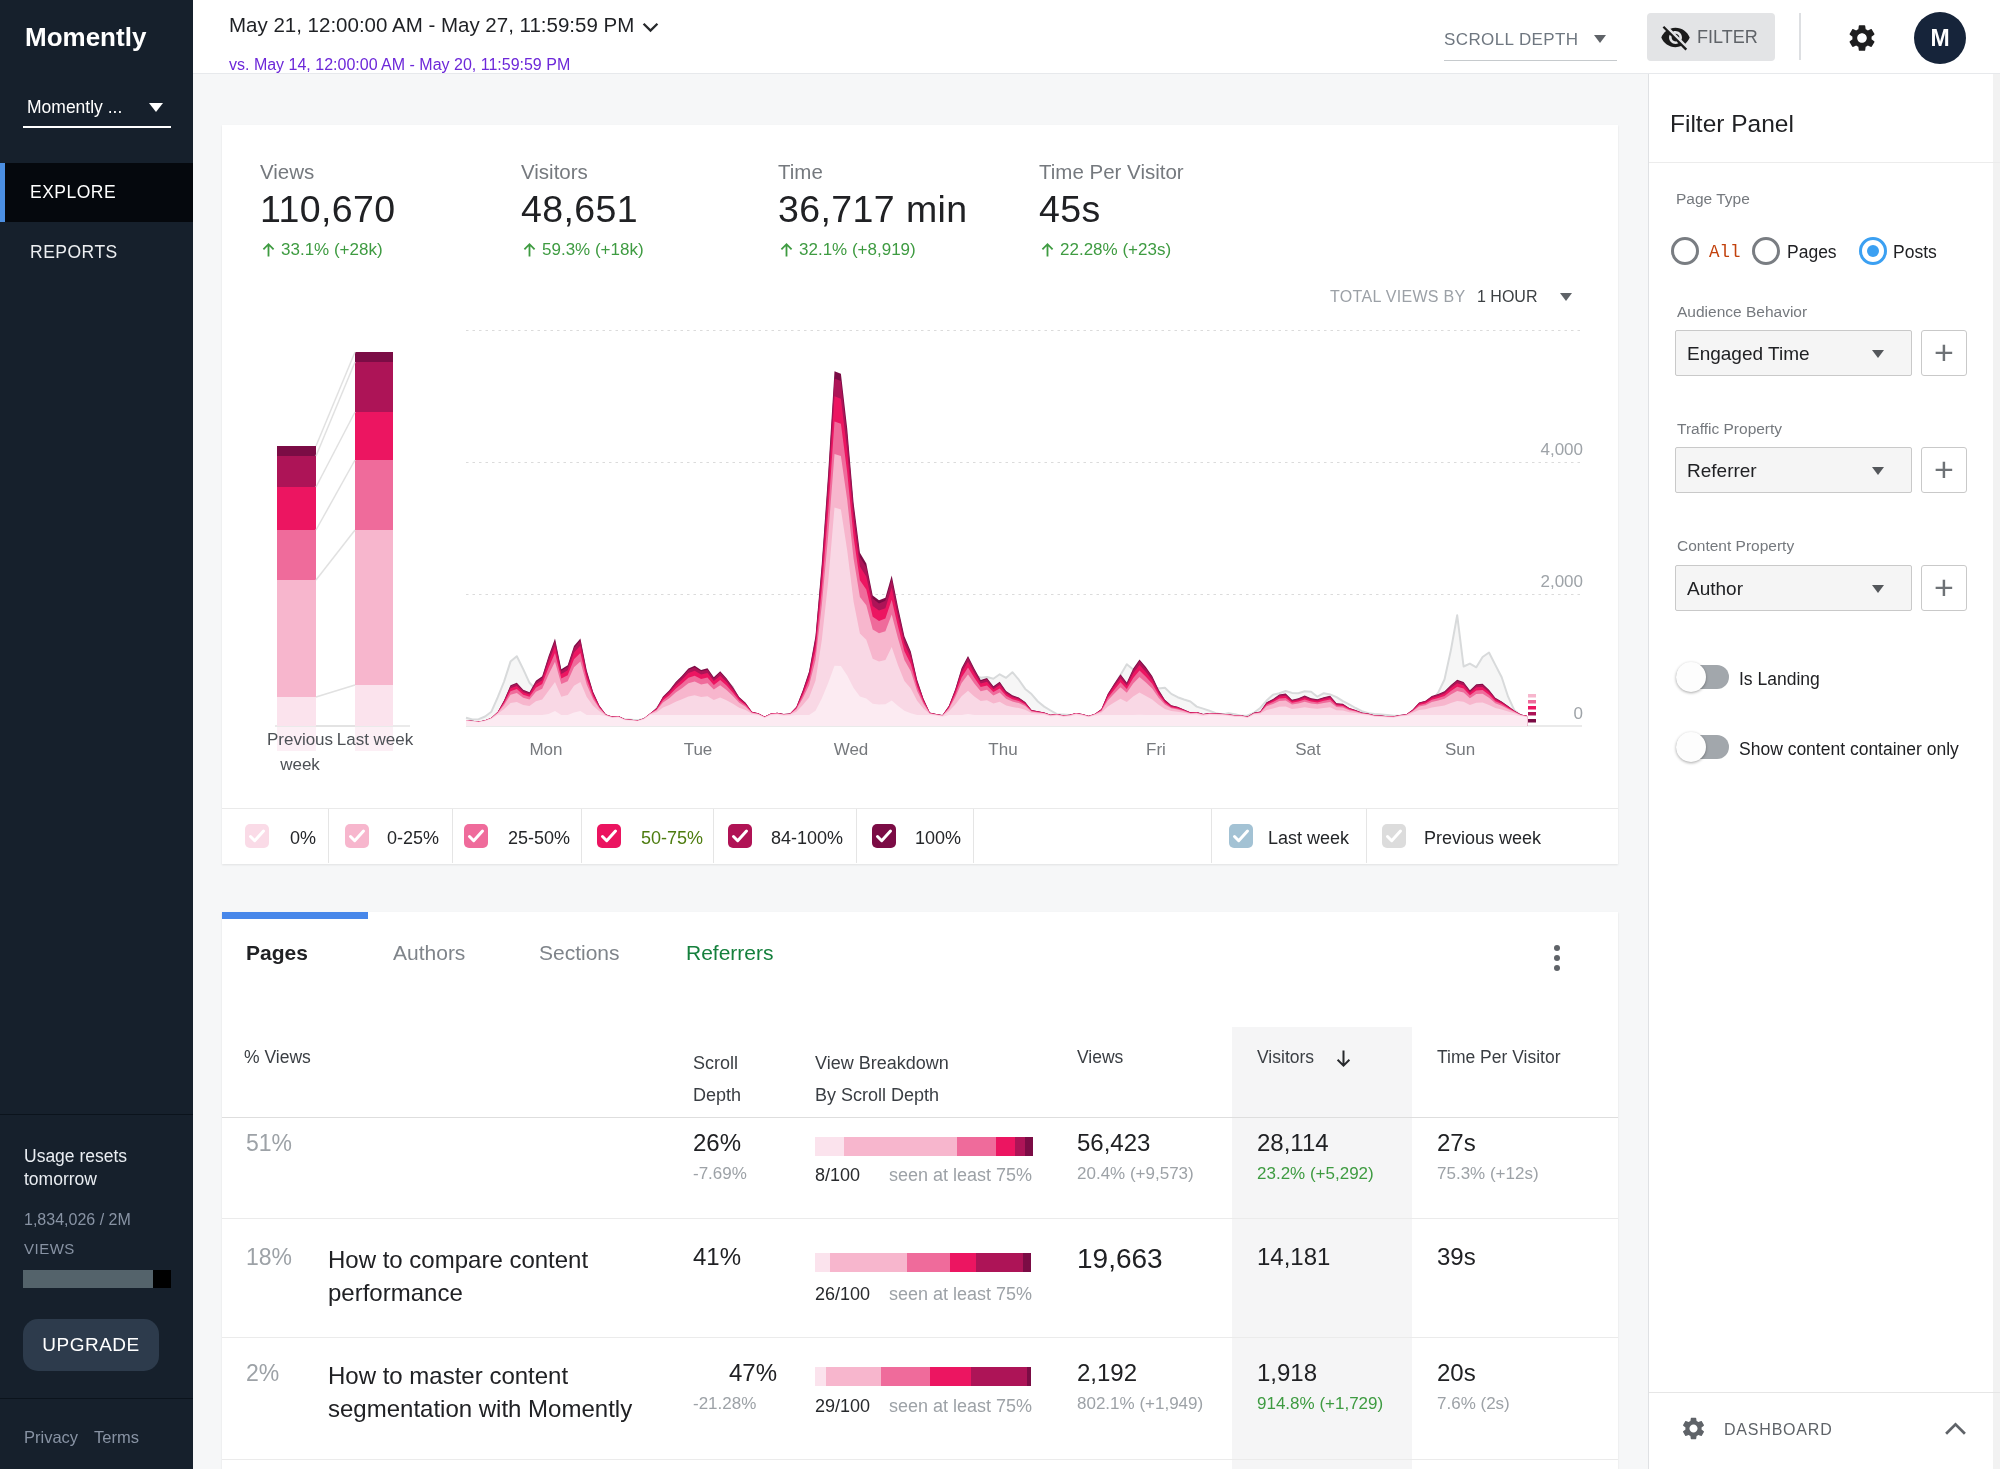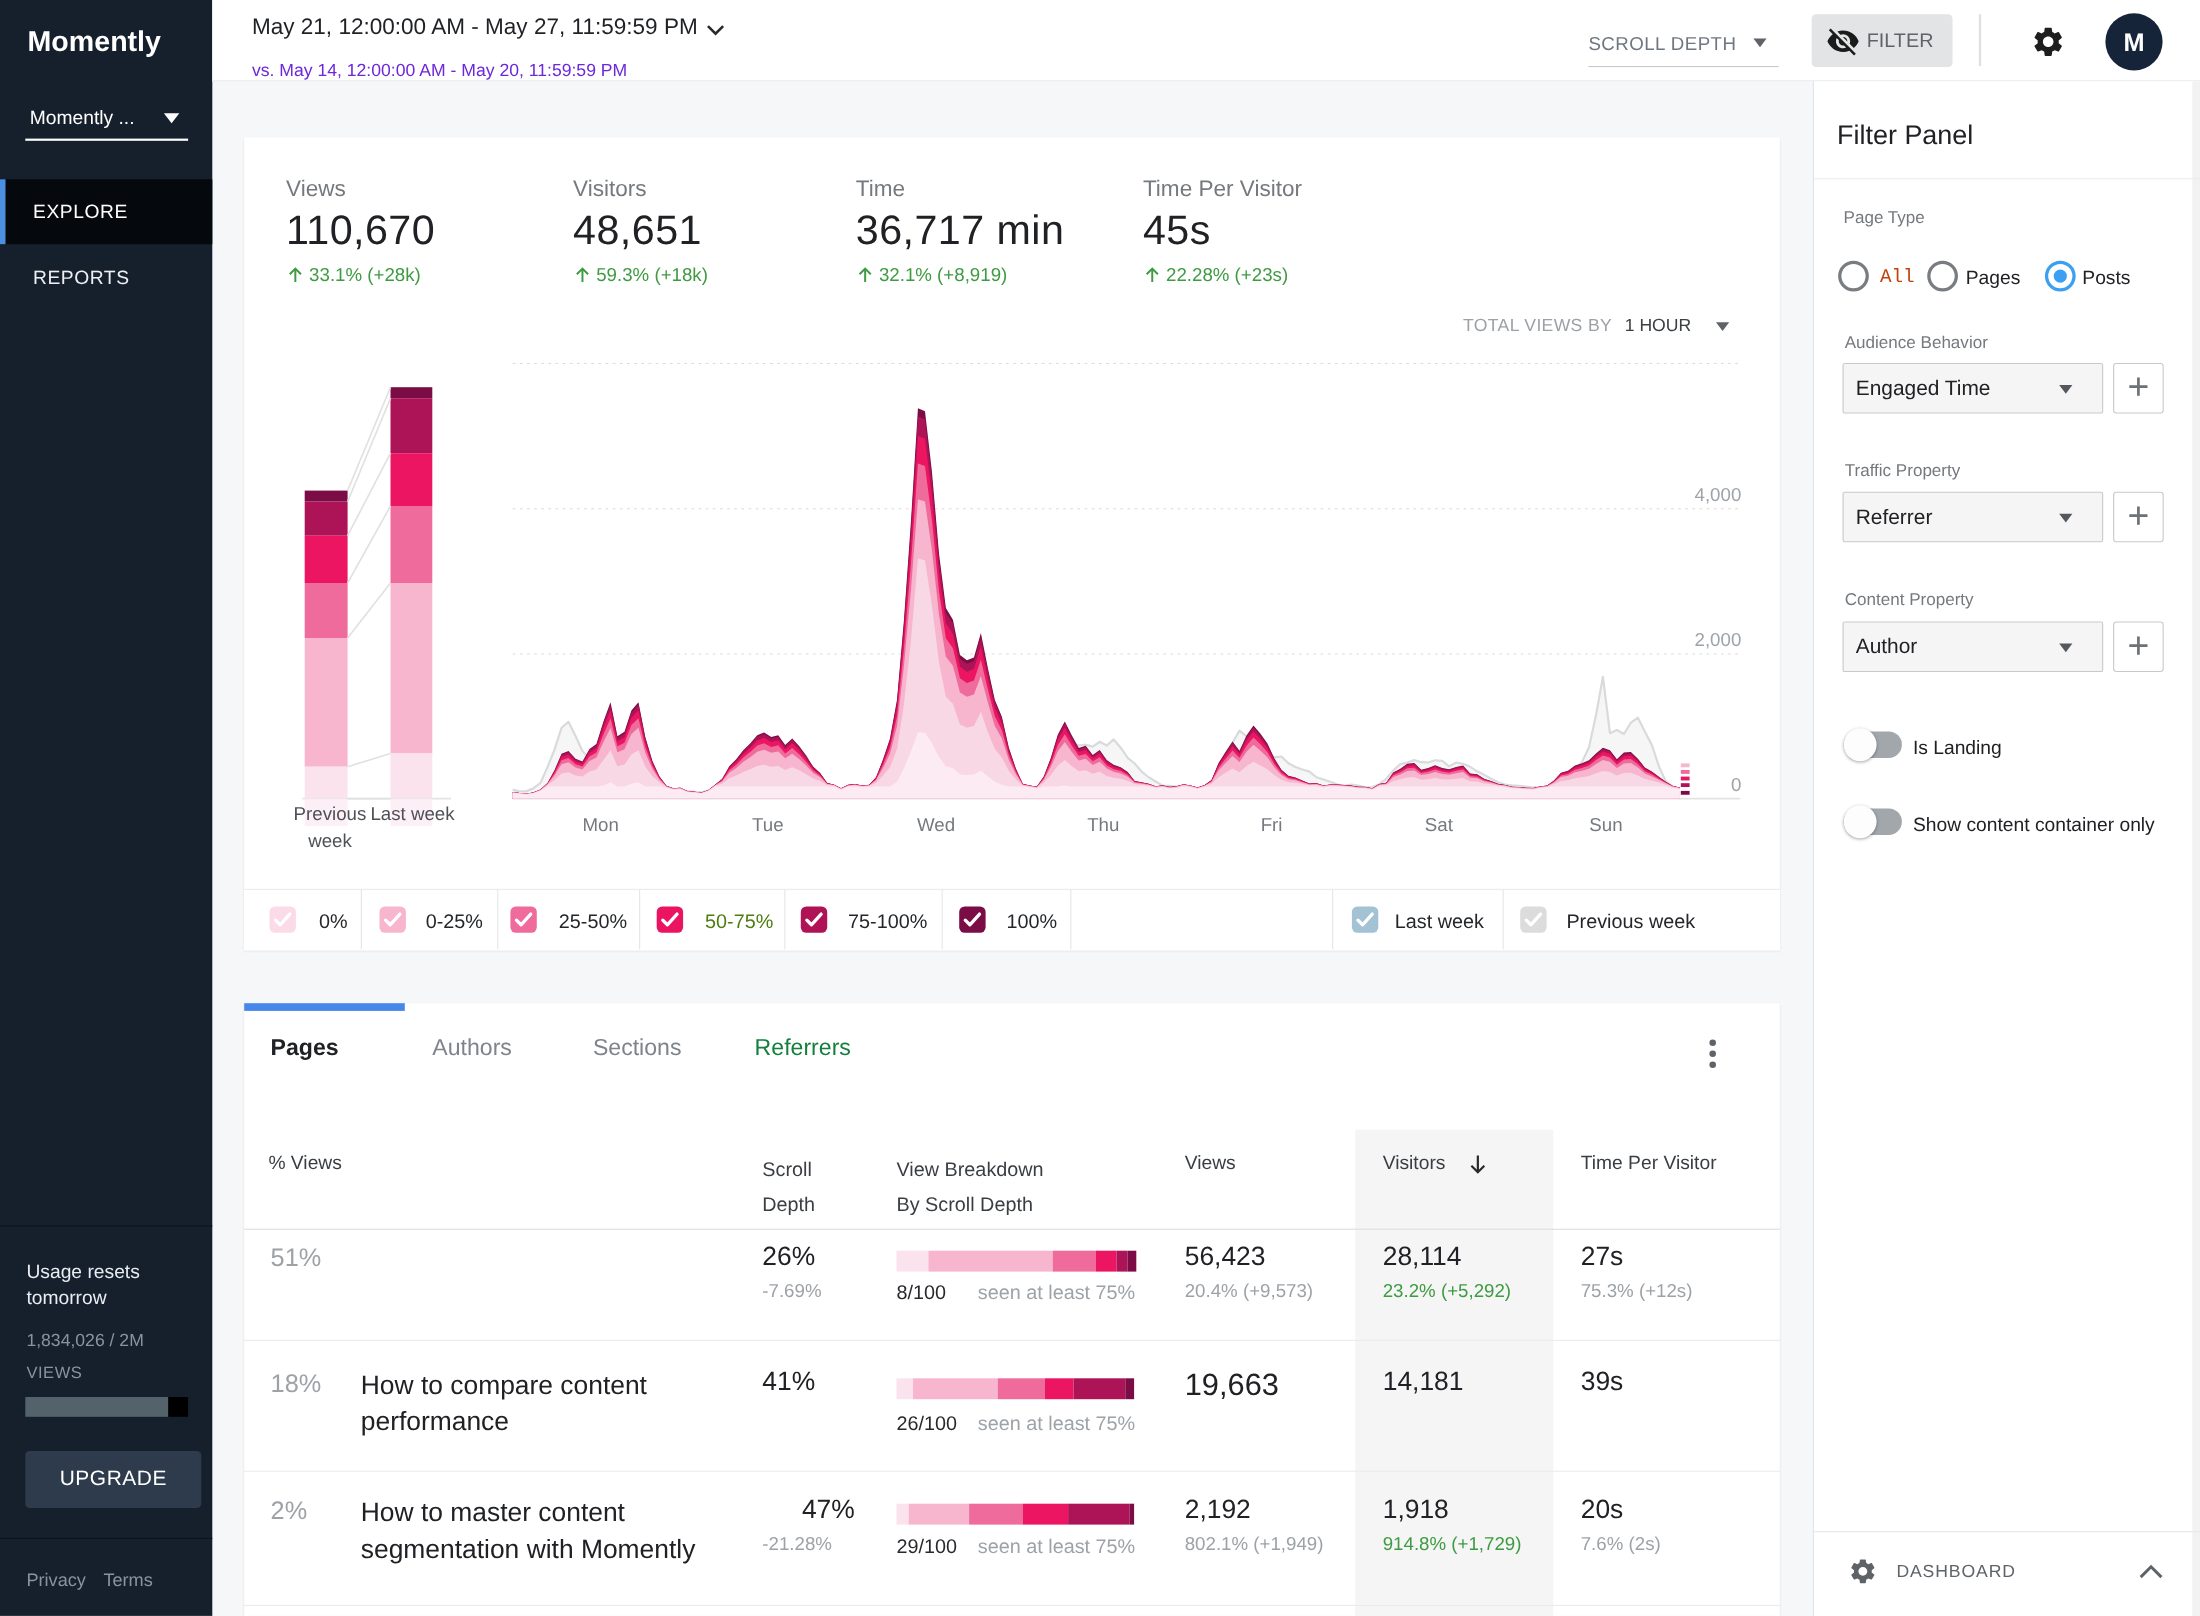--- a/index.html
+++ b/index.html
@@ -19,21 +19,21 @@
 <div class="abs" style="left:0;top:163px;width:193px;height:59px;background:#05080D"></div>
 <div class="abs" style="left:0;top:163px;width:5px;height:59px;background:#4C8FE2"></div>
 <div class="abs" style="left:30px;top:163px;height:59px;line-height:59px;font-size:17.5px;letter-spacing:0.5px;color:#fff">EXPLORE</div>
 <div class="abs" style="left:30px;top:242px;font-size:17.5px;letter-spacing:0.5px;color:#EDEFF2">REPORTS</div>
 <div class="abs" style="left:0;top:1114px;width:193px;height:1px;background:#0B131C"></div>
 <div class="abs" style="left:24px;top:1145px;font-size:17.5px;line-height:23px;color:#E9EDF2">Usage resets<br>tomorrow</div>
 <div class="abs" style="left:24px;top:1211px;font-size:16px;color:#8893A4">1,834,026 / 2M</div>
 <div class="abs" style="left:24px;top:1240px;font-size:15px;letter-spacing:0.5px;color:#8893A4">VIEWS</div>
 <div class="abs" style="left:23px;top:1270px;width:130px;height:18px;background:#54636B"></div>
 <div class="abs" style="left:153px;top:1270px;width:18px;height:18px;background:#000"></div>
-<div class="abs" style="left:23px;top:1319px;width:160px;height:52px;background:#2D3B4C;border-radius:4px;text-align:center;line-height:52px;font-size:19px;letter-spacing:0.5px;color:#fff">UPGRADE</div>
+<div class="abs" style="left:23px;top:1319px;width:136px;height:52px;background:#2D3B4C;border-radius:15px;text-align:center;line-height:52px;font-size:19px;letter-spacing:0.5px;color:#fff">UPGRADE</div>
 <div class="abs" style="left:0;top:1398px;width:193px;height:1px;background:#0B131C"></div>
 <div class="abs" style="left:24px;top:1428px;font-size:16.5px;color:#8893A4">Privacy</div>
 <div class="abs" style="left:94px;top:1428px;font-size:16.5px;color:#8893A4">Terms</div>
 
 <div class="abs" style="left:193px;top:0;width:1807px;height:74px;background:#fff;border-bottom:1px solid #E7E9EC;box-sizing:border-box"></div>
 <div class="abs" style="left:229px;top:13px;font-size:20.5px;font-weight:500;color:#1F2125">May 21, 12:00:00 AM - May 27, 11:59:59 PM</div>
 <svg viewBox="0 0 16 10" width="17" height="11" style="position:absolute;left:642px;top:22px">
       <path d="M1.5 1.5 8 8l6.5-6.5" fill="none" stroke="#27292C" stroke-width="2.2"></path>
     </svg>
 <div class="abs" style="left:229px;top:56px;font-size:16px;color:#6d28d9">vs. May 14, 12:00:00 AM - May 20, 11:59:59 PM</div>
@@ -147,21 +147,21 @@
         <path d="M5.5 12.5l4.2 4.2L18.5 7" fill="none" stroke="#fff" stroke-width="3" stroke-linecap="round" stroke-linejoin="round"></path>
       </svg></div>
 <div style="position:absolute;left:508px;top:828px;font-size:18px;color:#242629">25-50%</div>
 <div style="position:absolute;left:597px;top:824px;width:24px;height:24px;border-radius:5px;background:#EB1460"><svg viewBox="0 0 24 24" width="24" height="24">
         <path d="M5.5 12.5l4.2 4.2L18.5 7" fill="none" stroke="#fff" stroke-width="3" stroke-linecap="round" stroke-linejoin="round"></path>
       </svg></div>
 <div style="position:absolute;left:641px;top:828px;font-size:18px;color:#4d7c0f">50-75%</div>
 <div style="position:absolute;left:728px;top:824px;width:24px;height:24px;border-radius:5px;background:#B01355"><svg viewBox="0 0 24 24" width="24" height="24">
         <path d="M5.5 12.5l4.2 4.2L18.5 7" fill="none" stroke="#fff" stroke-width="3" stroke-linecap="round" stroke-linejoin="round"></path>
       </svg></div>
-<div style="position:absolute;left:771px;top:828px;font-size:18px;color:#242629">75-100%</div>
+<div style="position:absolute;left:771px;top:828px;font-size:18px;color:#242629">84-100%</div>
 <div style="position:absolute;left:872px;top:824px;width:24px;height:24px;border-radius:5px;background:#7B0C45"><svg viewBox="0 0 24 24" width="24" height="24">
         <path d="M5.5 12.5l4.2 4.2L18.5 7" fill="none" stroke="#fff" stroke-width="3" stroke-linecap="round" stroke-linejoin="round"></path>
       </svg></div>
 <div style="position:absolute;left:915px;top:828px;font-size:18px;color:#242629">100%</div>
 <div style="position:absolute;left:1229px;top:824px;width:24px;height:24px;border-radius:5px;background:#A3C2D4"><svg viewBox="0 0 24 24" width="24" height="24">
         <path d="M5.5 12.5l4.2 4.2L18.5 7" fill="none" stroke="#fff" stroke-width="3" stroke-linecap="round" stroke-linejoin="round"></path>
       </svg></div>
 <div style="position:absolute;left:1268px;top:828px;font-size:18px;color:#242629">Last week</div>
 <div style="position:absolute;left:1382px;top:824px;width:24px;height:24px;border-radius:5px;background:#DCDCDC"><svg viewBox="0 0 24 24" width="24" height="24">
         <path d="M5.5 12.5l4.2 4.2L18.5 7" fill="none" stroke="#fff" stroke-width="3" stroke-linecap="round" stroke-linejoin="round"></path>

